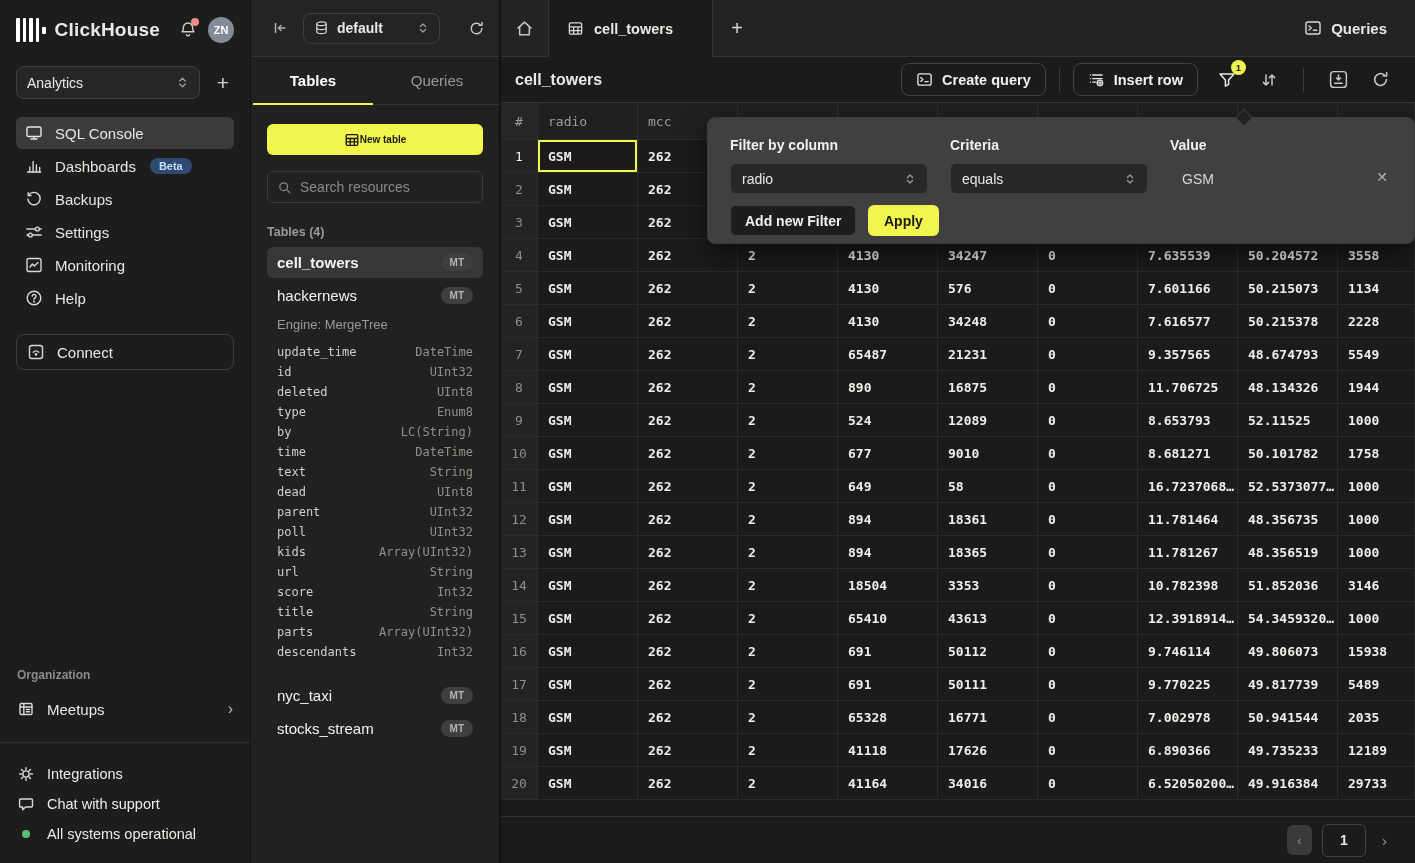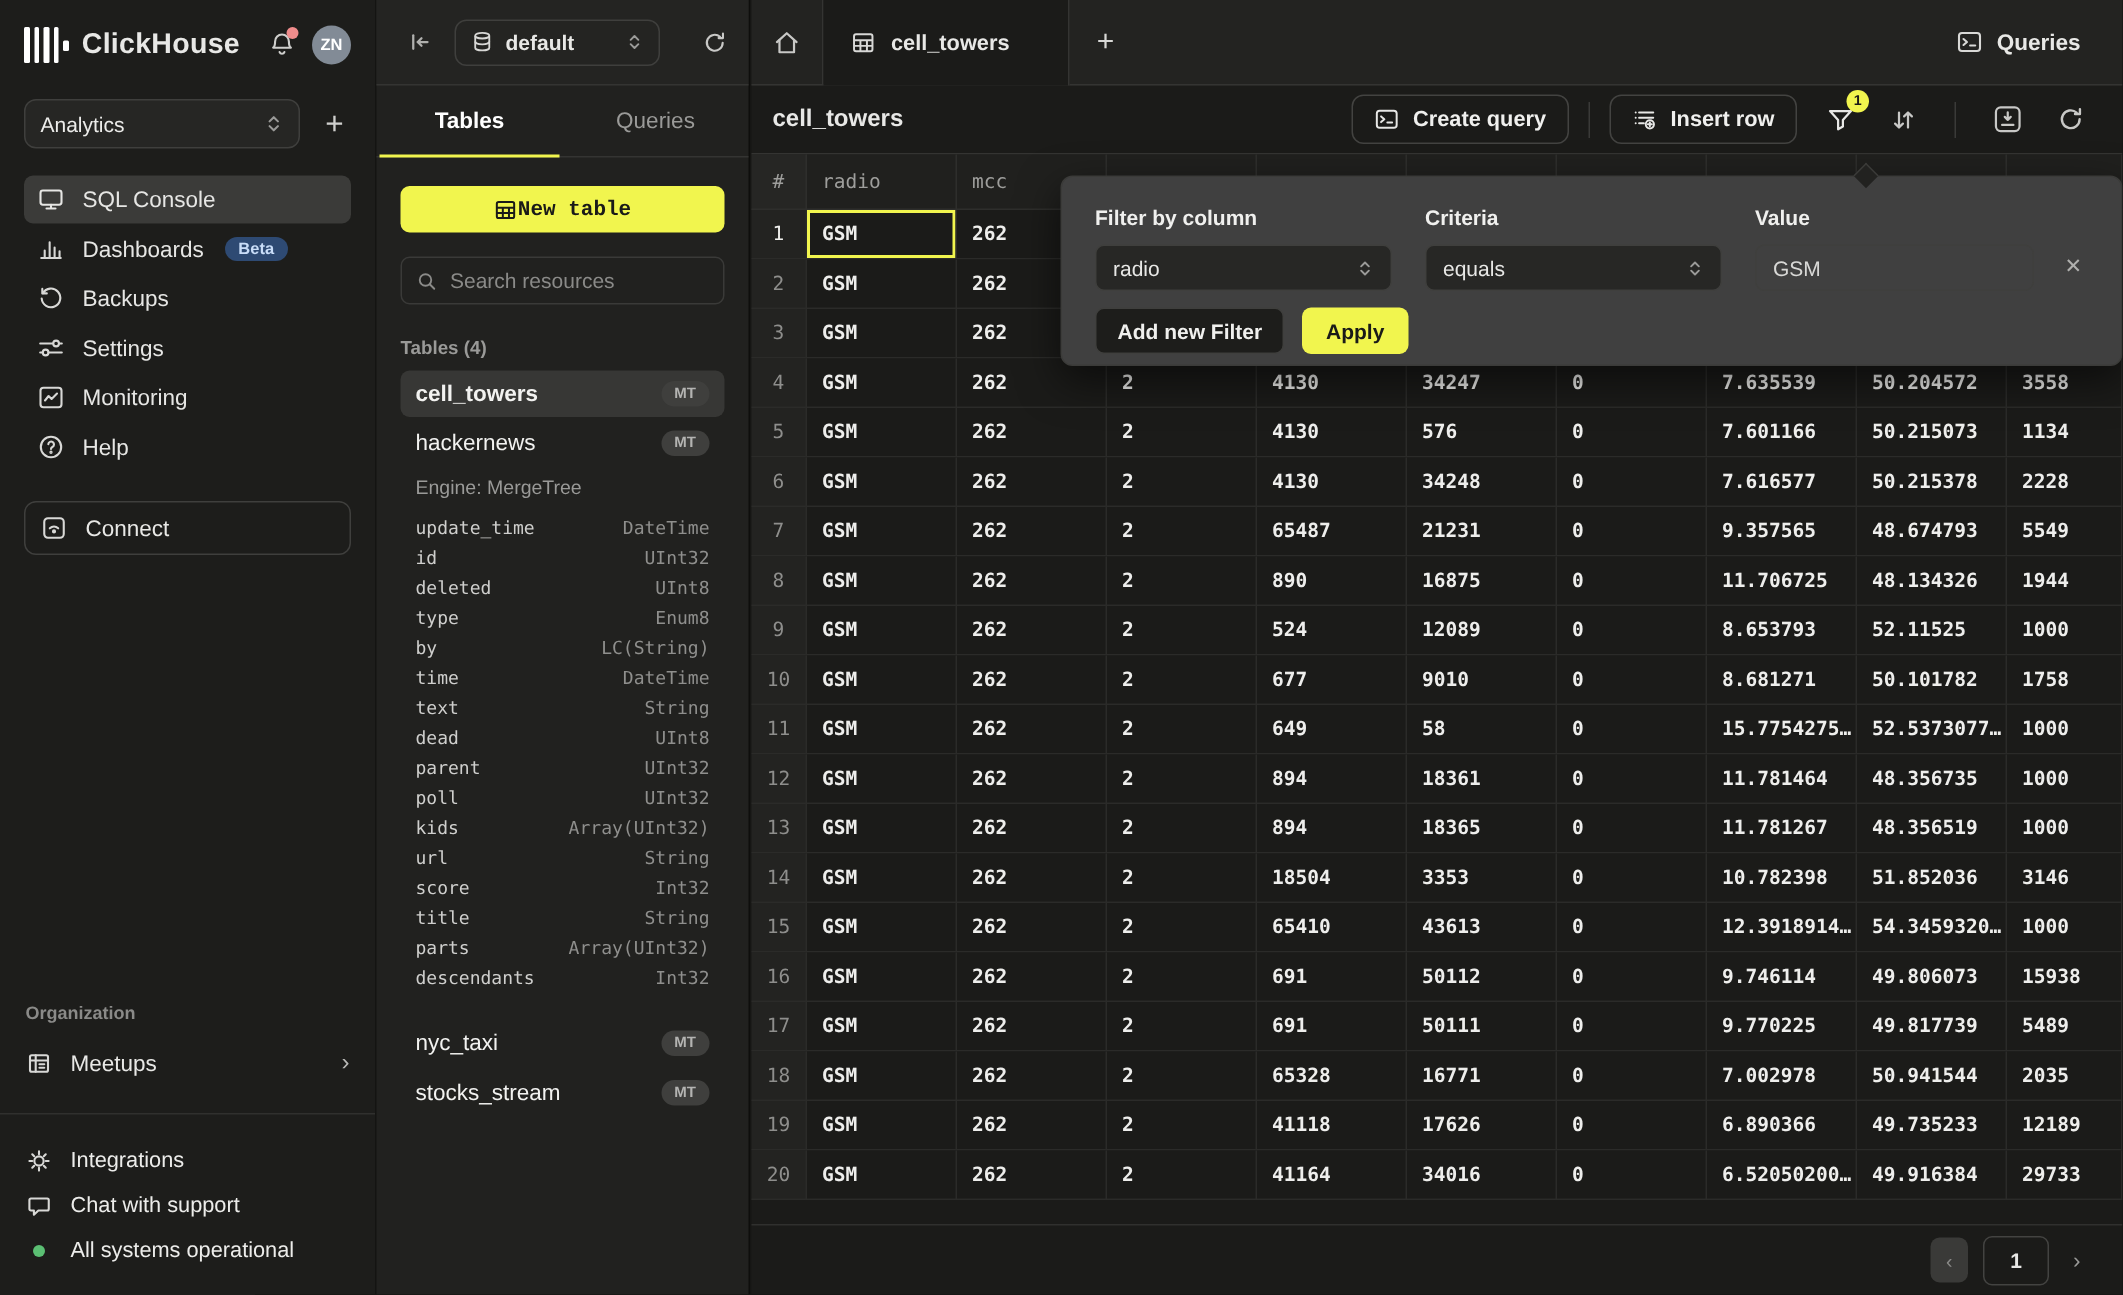--- a/index.html
+++ b/index.html
@@ -39,21 +39,21 @@
   .exp-topbar { height:57px; display:flex; align-items:center; padding:0 14px 0 20px; border-bottom:1px solid #343432; background:#242422; }
   .collapse-icon { cursor:pointer; display:flex; }
   .db-select { margin-left:14px; width:137px; height:31px; border:1px solid #3f3f3d; border-radius:8px; background:#242422; display:flex; align-items:center; gap:8px; padding:0 10px; font-size:14px; font-weight:bold; cursor:pointer; }
   .db-select .chev { margin-left:auto; }
   .exp-refresh { margin-left:auto; cursor:pointer; display:flex; }
   .exp-tabs { height:48px; display:flex; border-bottom:1px solid #343432; }
   .exp-tab { flex:1; display:flex; align-items:center; justify-content:center; font-size:15px; color:#9a9a98; position:relative; cursor:pointer; }
   .exp-tab.active { color:#fff; font-weight:bold; }
   .exp-tab.active::after { content:""; position:absolute; left:2px; right:2px; bottom:-1px; height:2.5px; background:#f1f54e; }
   .exp-body { flex:1; padding:19px 16px; overflow:hidden; }
-  .new-table-btn { height:31px; width:100%; background:#f1f54e; border:none; border-radius:6px; color:#1a1a18; font-size:14px; font-weight:bold; display:flex; align-items:center; justify-content:center; gap:0; cursor:pointer; font-family:Liberation Mono, monospace; }
+  .new-table-btn { height:31px; width:100%; background:#f1f54e; border:none; border-radius:6px; color:#1a1a18; font-size:10px; font-weight:bold; display:flex; align-items:center; justify-content:center; gap:0; cursor:pointer; font-family:Liberation Sans, sans-serif; }
   .search-box { margin-top:16px; height:32px; border:1px solid #3a3a38; border-radius:6px; display:flex; align-items:center; gap:8px; padding:0 9px; }
   .search-box input { background:transparent; border:none; outline:none; color:#d8d8d6; font-size:14px; width:100%; font-family:inherit; }
   .search-box input::placeholder { color:#8a8a88; }
   .tables-label { margin:22px 0 8px; font-size:12.5px; font-weight:bold; color:#9a9a98; }
   .tbl-row { height:31px; display:flex; align-items:center; padding:0 10px; border-radius:6px; font-size:15px; color:#f2f2f0; cursor:pointer; margin-bottom:2px; }
   .tbl-row.selected { background:#373735; font-weight:bold; }
   .mt-badge { margin-left:auto; background:#3f3f3d; color:#b4b4b2; font-size:10px; font-weight:bold; padding:3px 9px; border-radius:9px; }
   .engine-line { font-size:13px; color:#9a9a98; padding:4px 10px 8px; }
   #schema-list { padding:2px 10px 6px; }
   .schema-row { display:flex; justify-content:space-between; font-family:"DejaVu Sans Mono",monospace; font-size:12px; line-height:20px; }
@@ -621,21 +621,21 @@
             <div class="td">1758</div>
           </div>
           <div class="tr">
             <div class="td num">11</div>
             <div class="td">GSM</div>
             <div class="td">262</div>
             <div class="td">2</div>
             <div class="td">649</div>
             <div class="td">58</div>
             <div class="td">0</div>
-            <div class="td">15.7754275…</div>
+            <div class="td">16.7237068…</div>
             <div class="td">52.5373077…</div>
             <div class="td">1000</div>
           </div>
           <div class="tr">
             <div class="td num">12</div>
             <div class="td">GSM</div>
             <div class="td">262</div>
             <div class="td">2</div>
             <div class="td">894</div>
             <div class="td">18361</div>

